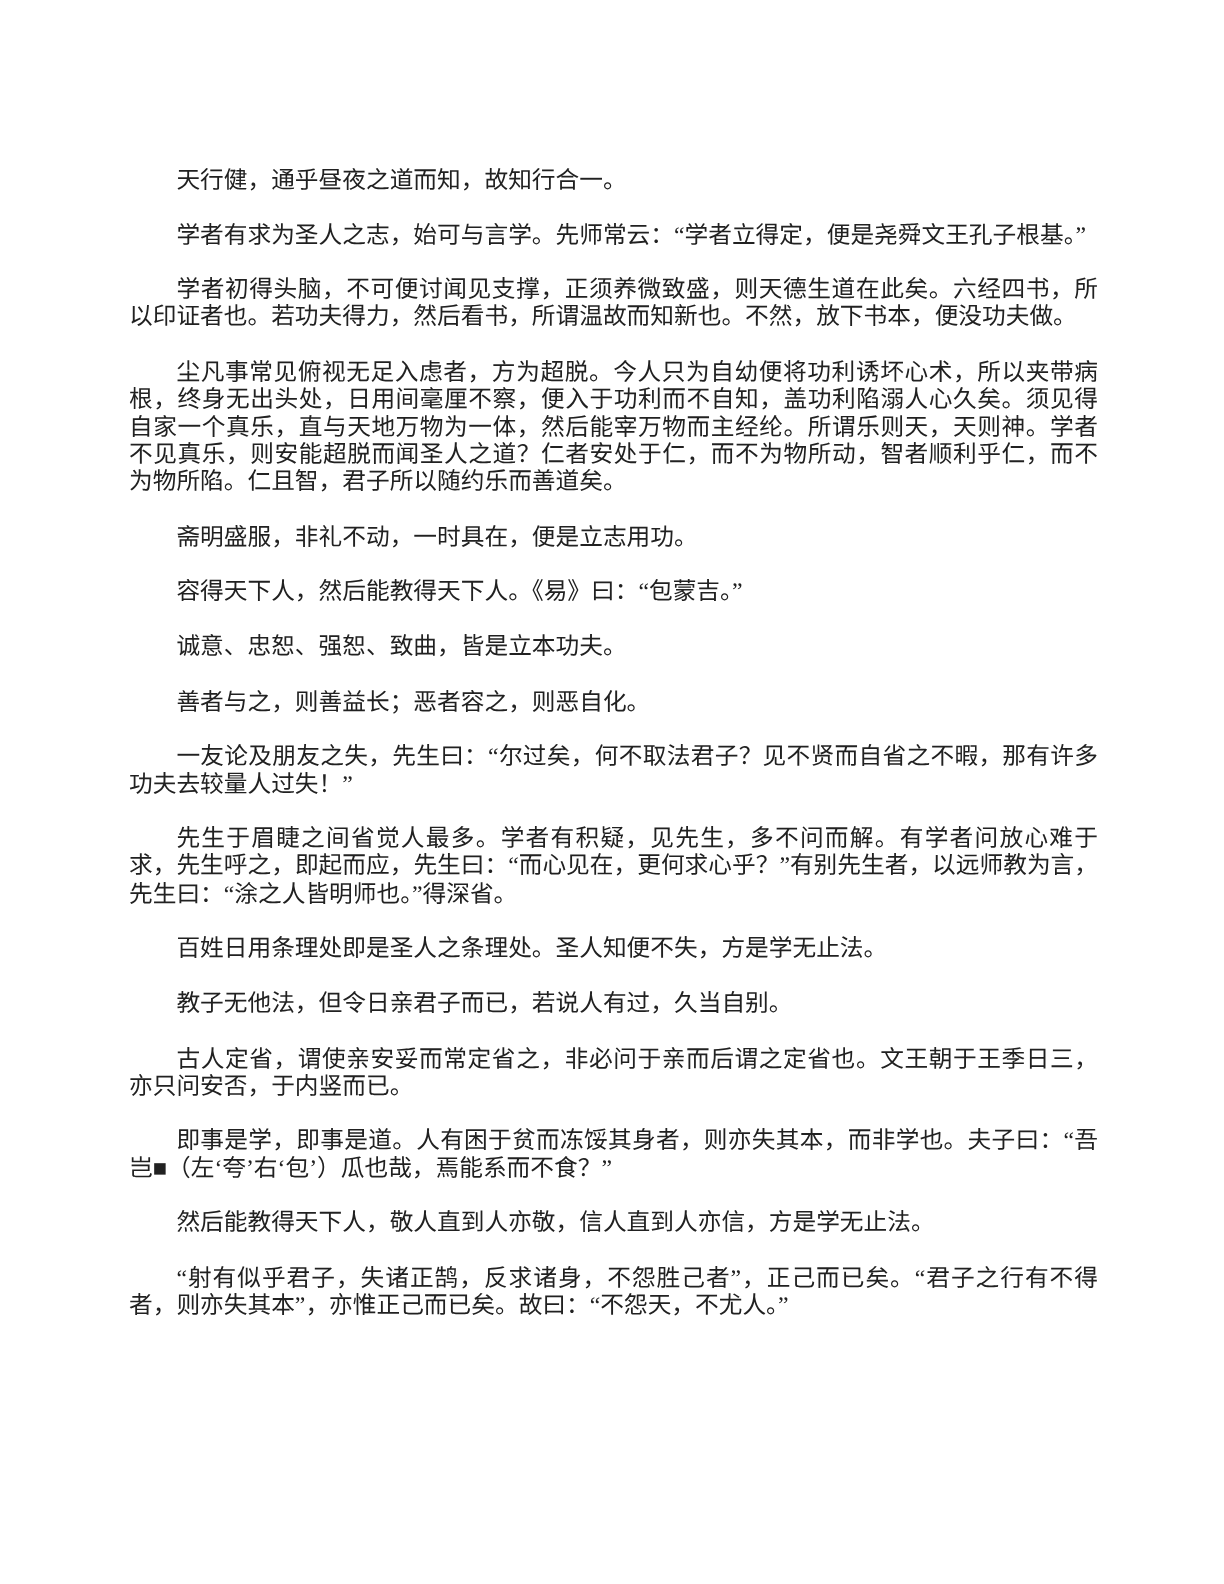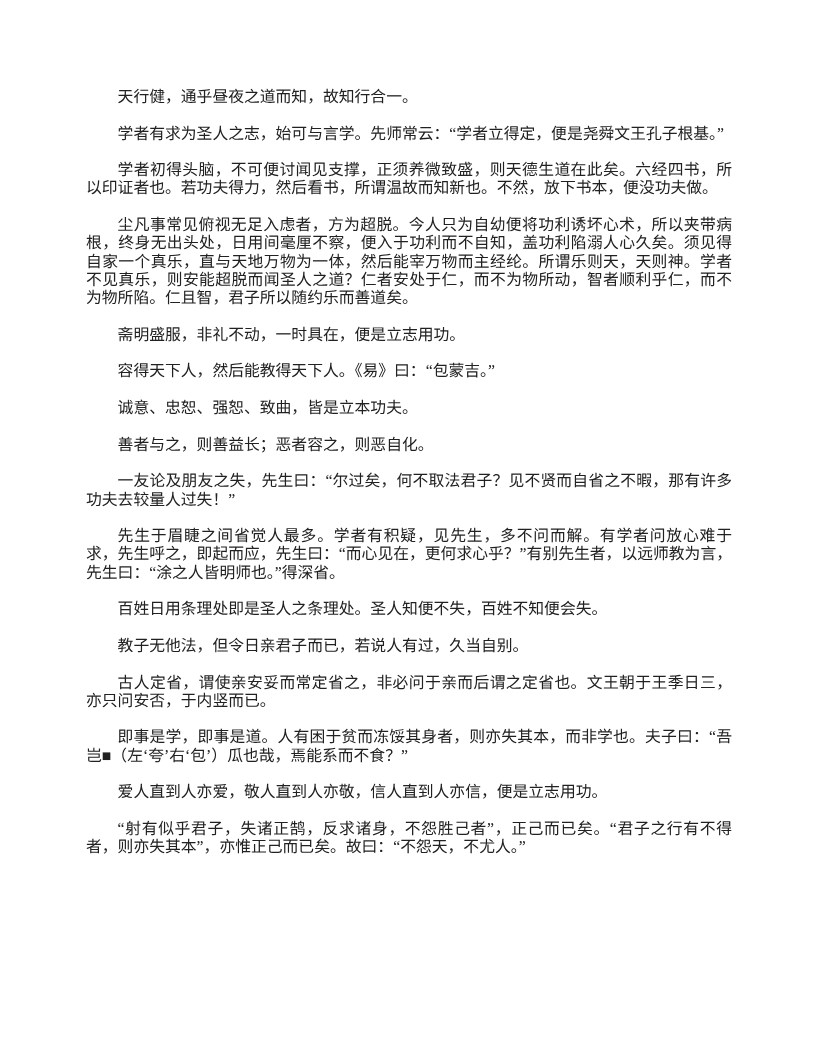--- a/index.html
+++ b/index.html
@@ -10,21 +10,21 @@
   .page {
     position: relative;
     width: 816px;
     height: 1056px;
     background: #ffffff;
     overflow: hidden;
   }
   .content {
     position: absolute;
     left: 86px;
-    top: 88px;
+    top: 112px;
     width: 646px;
     color: #212121;
     font-family: "Liberation Serif", serif;
     font-size: 15.8px;
     line-height: 18.3px;
     text-align: justify;
   }
   .content p {
     margin: 18.3px 0 0 0;
     padding: 0;
@@ -42,20 +42,20 @@
     <p>天行健，通乎昼夜之道而知，故知行合一。</p>
     <p>学者有求为圣人之志，始可与言学。先师常云：“学者立得定，便是尧舜文王孔子根基。”</p>
     <p>学者初得头脑，不可便讨闻见支撑，正须养微致盛，则天德生道在此矣。六经四书，所以印证者也。若功夫得力，然后看书，所谓温故而知新也。不然，放下书本，便没功夫做。</p>
     <p>尘凡事常见俯视无足入虑者，方为超脱。今人只为自幼便将功利诱坏心术，所以夹带病根，终身无出头处，日用间毫厘不察，便入于功利而不自知，盖功利陷溺人心久矣。须见得自家一个真乐，直与天地万物为一体，然后能宰万物而主经纶。所谓乐则天，天则神。学者不见真乐，则安能超脱而闻圣人之道？仁者安处于仁，而不为物所动，智者顺利乎仁，而不为物所陷。仁且智，君子所以随约乐而善道矣。</p>
     <p>斋明盛服，非礼不动，一时具在，便是立志用功。</p>
     <p>容得天下人，然后能教得天下人。《易》曰：“包蒙吉。”</p>
     <p>诚意、忠恕、强恕、致曲，皆是立本功夫。</p>
     <p>善者与之，则善益长；恶者容之，则恶自化。</p>
     <p>一友论及朋友之失，先生曰：“尔过矣，何不取法君子？见不贤而自省之不暇，那有许多功夫去较量人过失！”</p>
     <p>先生于眉睫之间省觉人最多。学者有积疑，见先生，多不问而解。有学者问放心难于求，先生呼之，即起而应，先生曰：“而心见在，更何求心乎？”有别先生者，以远师教为言，先生曰：“涂之人皆明师也。”得深省。</p>
-    <p>百姓日用条理处即是圣人之条理处。圣人知便不失，百姓不知便会失。</p>
+    <p>百姓日用条理处即是圣人之条理处。圣人知便不失，方是学无止法。</p>
     <p>教子无他法，但令日亲君子而已，若说人有过，久当自别。</p>
     <p>古人定省，谓使亲安妥而常定省之，非必问于亲而后谓之定省也。文王朝于王季日三，亦只问安否，于内竖而已。</p>
     <p>即事是学，即事是道。人有困于贫而冻馁其身者，则亦失其本，而非学也。夫子曰：“吾岂■（左‘夸’右‘包’）瓜也哉，焉能系而不食？”</p>
-    <p>爱人直到人亦爱，敬人直到人亦敬，信人直到人亦信，便是立志用功。</p>
+    <p>然后能教得天下人，敬人直到人亦敬，信人直到人亦信，方是学无止法。</p>
     <p>“射有似乎君子，失诸正鹄，反求诸身，不怨胜己者”，正己而已矣。“君子之行有不得者，则亦失其本”，亦惟正己而已矣。故曰：“不怨天，不尤人。”</p>
   </div>
 </div>
 
 </body></html>

